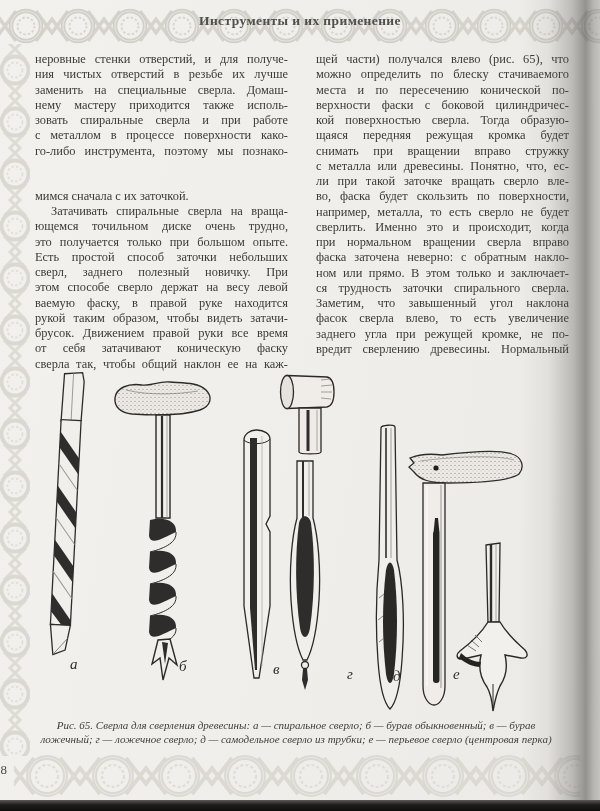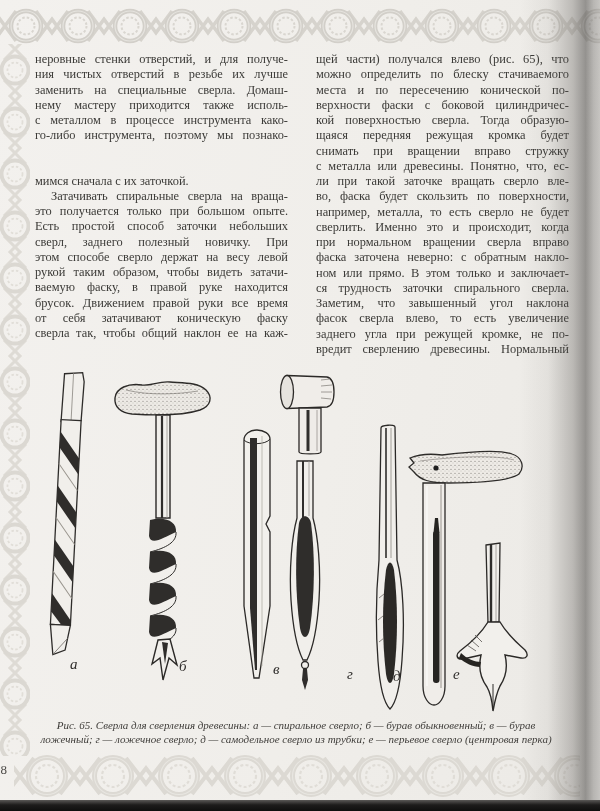--- a/index.html
+++ b/index.html
@@ -51,48 +51,51 @@
       <pattern id="chH" width="52" height="42" patternUnits="userSpaceOnUse">
         <path d="M-6 6 L16 36 M16 6 L-6 36 M36 6 L58 36 M58 6 L36 36" stroke="#d6d3cd" stroke-width="3.5" fill="none"></path>
         <circle cx="26" cy="21" r="15" fill="none" stroke="#d2cfc9" stroke-width="4.5"></circle>
         <circle cx="26" cy="21" r="15" fill="none" stroke="#e6e4df" stroke-width="1.2"></circle>
         <circle cx="26" cy="21" r="8.5" fill="none" stroke="#d9d6d0" stroke-width="2" stroke-dasharray="2.5 2"></circle>
       </pattern>
     </defs>
     <rect width="600" height="42" fill="url(#chH)"></rect>
   </svg>
 
+  <div class="title">Инструменты и их применение</div>
 
   <svg class="orn-left" width="30" height="712" viewBox="0 0 30 712">
     <defs>
       <pattern id="chV" width="30" height="52" patternUnits="userSpaceOnUse">
         <path d="M4 -6 L26 16 M26 -6 L4 16 M4 36 L26 58 M26 36 L4 58" stroke="#dedbd5" stroke-width="3" fill="none"></path>
         <circle cx="15" cy="26" r="13.5" fill="none" stroke="#dbd8d2" stroke-width="4"></circle>
         <circle cx="15" cy="26" r="7.5" fill="none" stroke="#e1ded8" stroke-width="1.8" stroke-dasharray="2.5 2"></circle>
       </pattern>
     </defs>
     <rect width="30" height="712" fill="url(#chV)"></rect>
   </svg>
 
   <div class="columns">
     <div id="col-left" class="col">
         <div class="tline">неровные стенки отверстий, и для получе-</div>
         <div class="tline">ния чистых отверстий в резьбе их лучше</div>
         <div class="tline">заменить на специальные сверла. Домаш-</div>
         <div class="tline">нему мастеру приходится также исполь-</div>
-        <div class="tline">с металлом в процессе инструмента како-</div>
+        <div class="tline">зовать спиральные сверла и при работе</div>
+        <div class="tline">с металлом в процессе поверхности како-</div>
         <div class="tline">го-либо инструмента, поэтому мы познако-</div>
         <div class="tline noj">мимся сначала с их заточкой.</div>
         <div class="tline indent">Затачивать спиральные сверла на враща-</div>
+        <div class="tline">ющемся точильном диске очень трудно,</div>
         <div class="tline">это получается только при большом опыте.</div>
         <div class="tline">Есть простой способ заточки небольших</div>
         <div class="tline">сверл, заднего полезный новичку. При</div>
         <div class="tline">этом способе сверло держат на весу левой</div>
+        <div class="tline">ваемую фаску, в правой руке находится</div>
         <div class="tline">рукой таким образом, чтобы видеть затачи-</div>
-        <div class="tline">ваемую фаску, в правой руке находится</div>
         <div class="tline">брусок. Движением правой руки все время</div>
         <div class="tline">от себя затачивают коническую фаску</div>
         <div class="tline">сверла так, чтобы общий наклон ее на каж-</div>
       </div>
     <div id="col-right" class="col">
         <div class="tline">щей части) получался влево (рис. 65), что</div>
         <div class="tline">можно определить по блеску стачиваемого</div>
         <div class="tline">места и по пересечению конической по-</div>
         <div class="tline">верхности фаски с боковой цилиндричес-</div>
         <div class="tline">кой поверхностью сверла. Тогда образую-</div>

